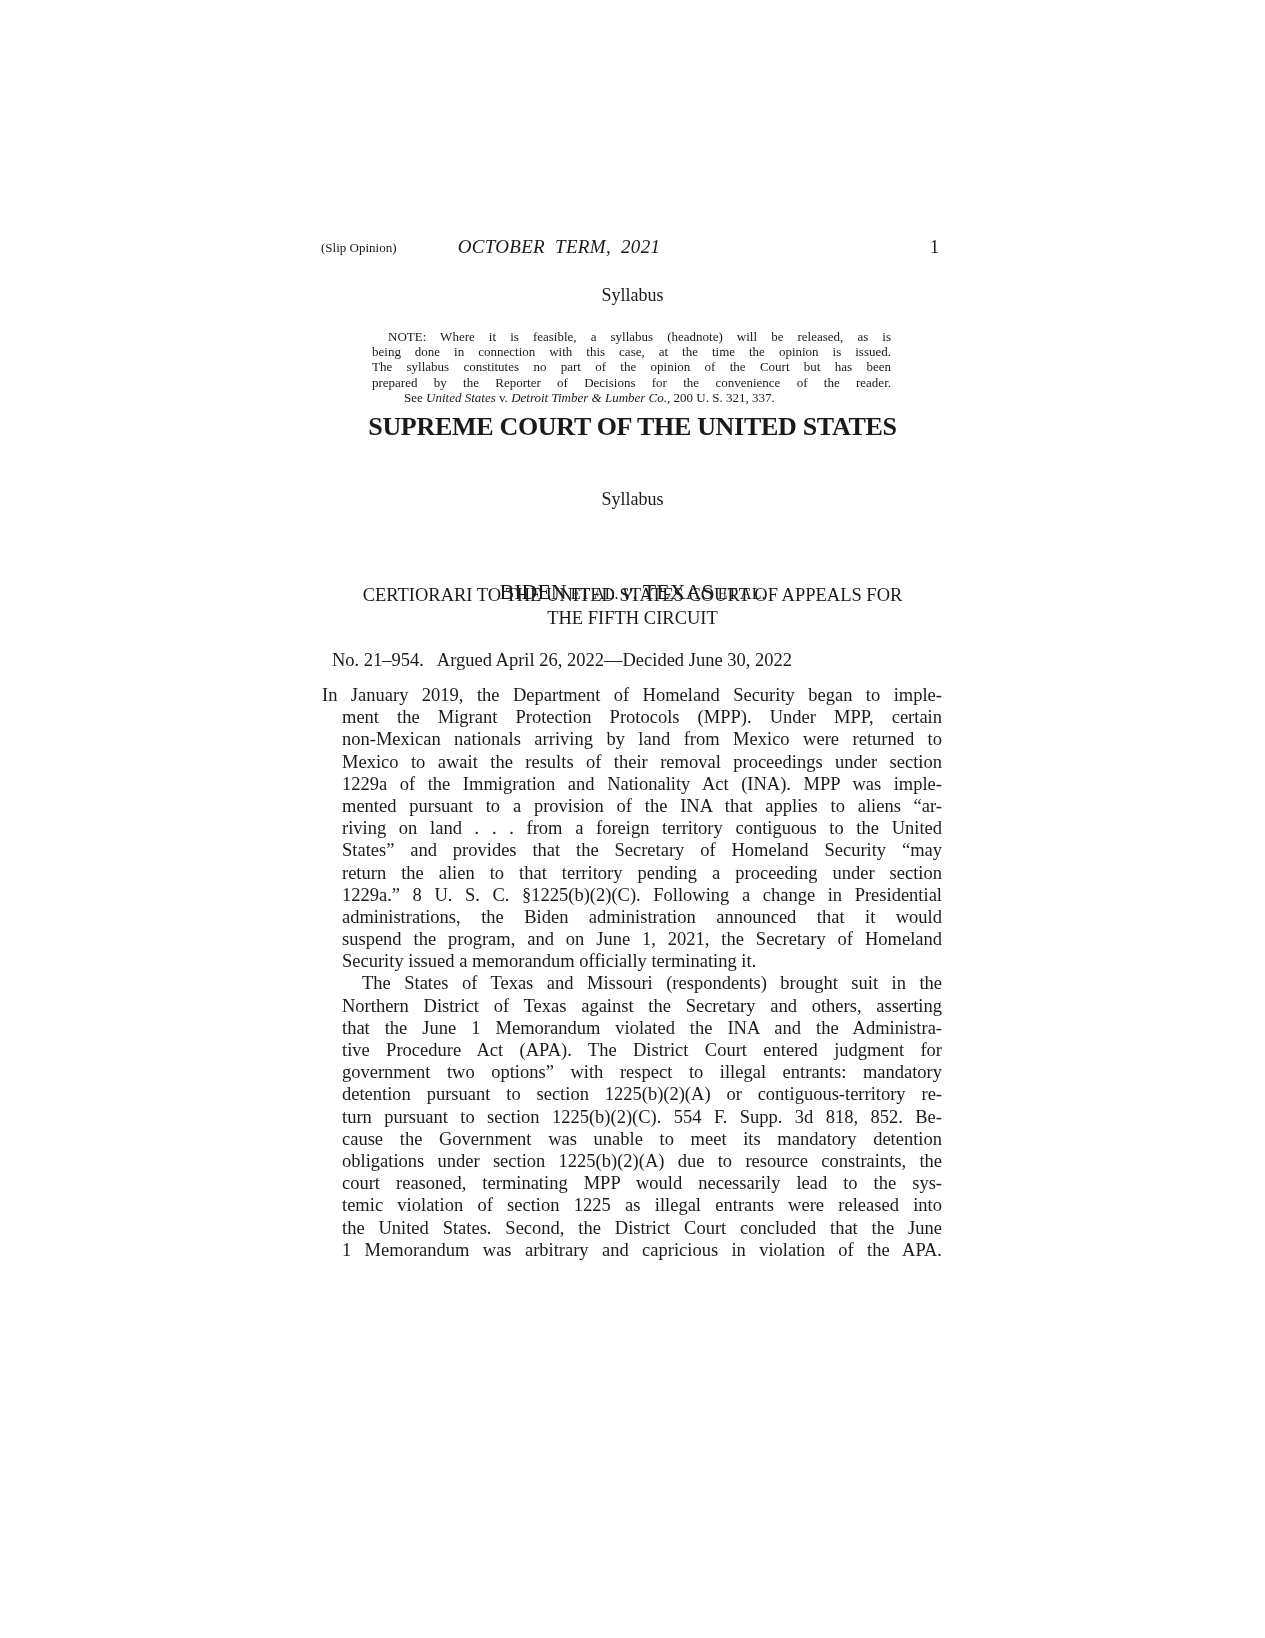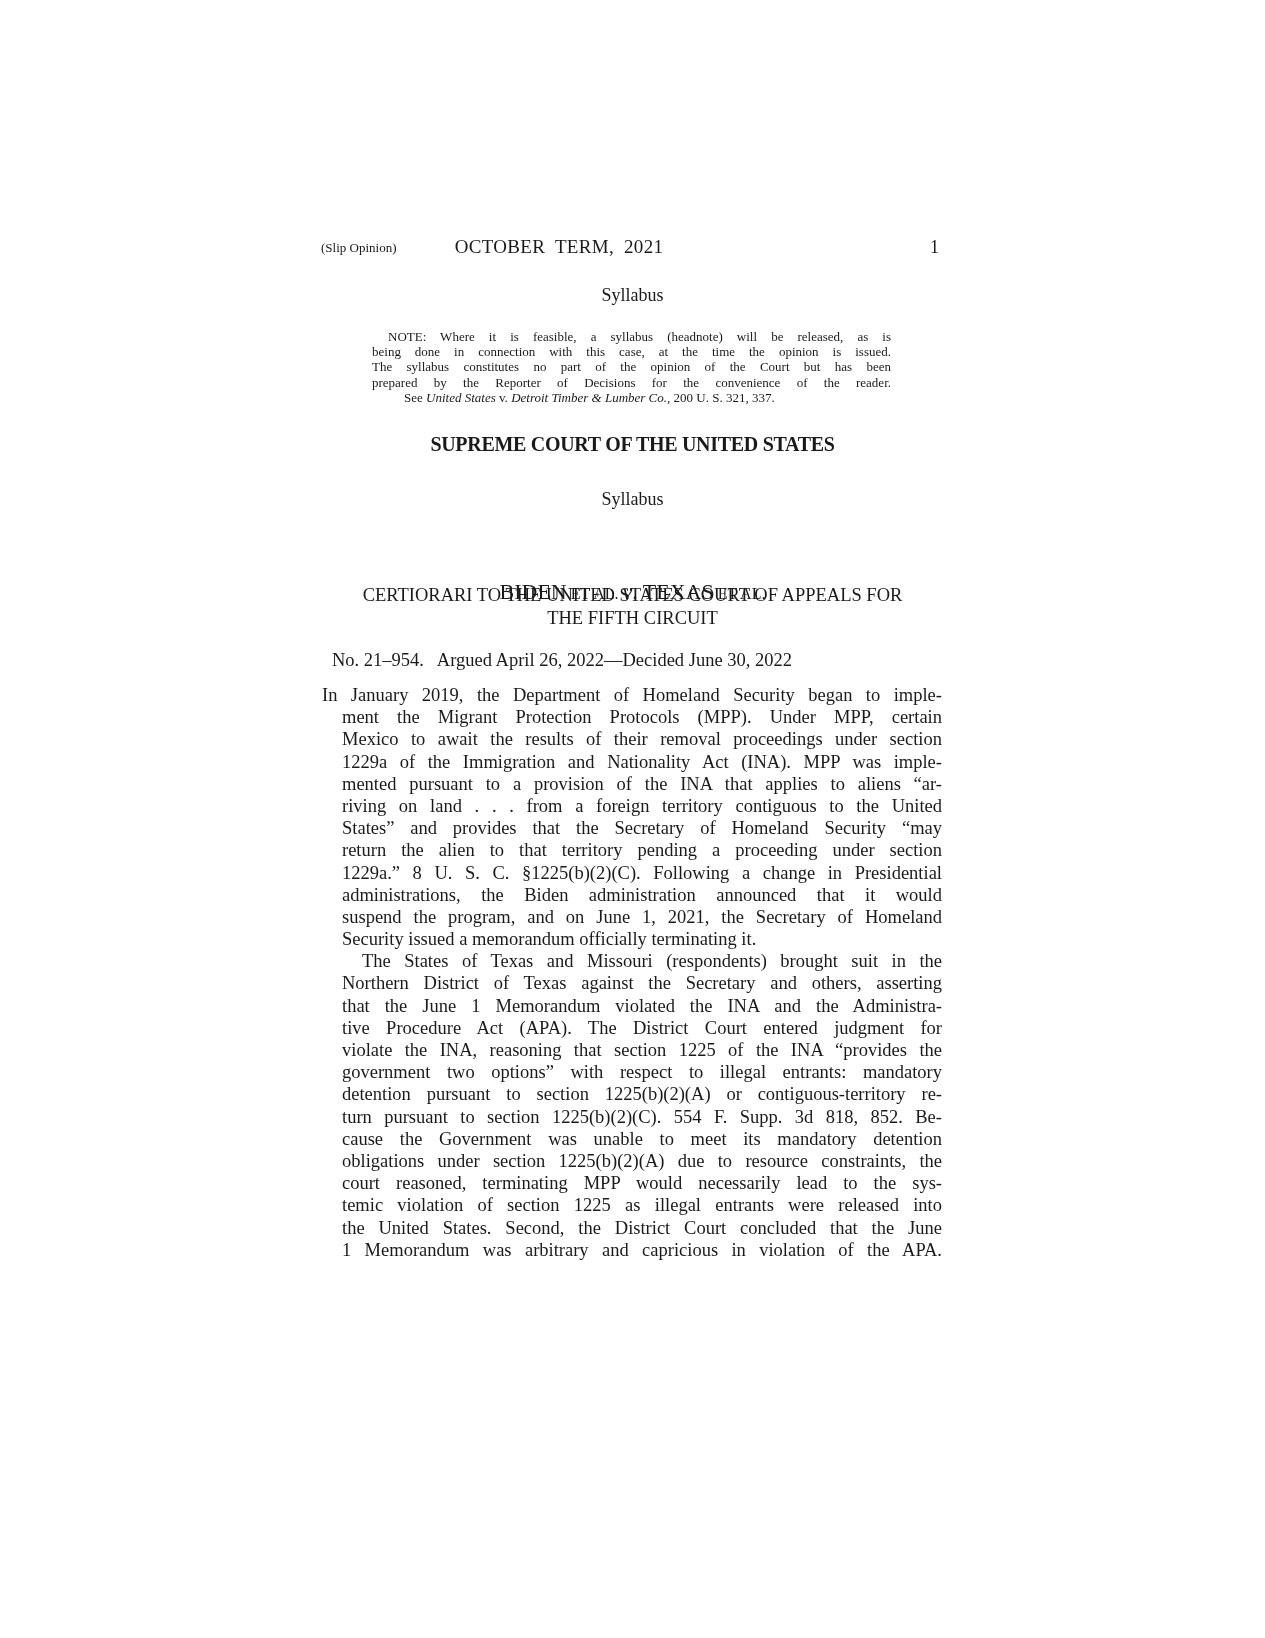--- a/index.html
+++ b/index.html
@@ -1,27 +1,27 @@
 <!DOCTYPE html>
 <html><head>
   <meta charset="utf-8">
   <style>
     html, body { margin: 0; padding: 0; background: #ffffff; }
     body { width: 1265px; height: 1638px; position: relative; overflow: hidden;
            font-family: "Liberation Serif", "DejaVu Serif", serif; color: #1a1a1a; }
     .abs { position: absolute; white-space: nowrap; }
     .hdr-left { left: 321px; top: 240px; font-size: 13px; }
-    .hdr-center { left: 0; width: 1118px; top: 236px; text-align: center; font-size: 19px; letter-spacing: 0.3px; }
+    .hdr-center { left: 0; width: 1118px; top: 236px; text-align: center; font-size: 19px; letter-spacing: 0.3px; font-style: italic; }
     .hdr-page { left: 930px; top: 237px; font-size: 18px; }
     .syllabus1 { left: 0; width: 1265px; top: 285px; text-align: center; font-size: 18px; }
     .note { left: 372px; width: 519px; top: 329px; font-size: 13px; line-height: 15.2px; }
     .note .ln { display: block; text-align: justify; text-align-last: justify; height: 15.2px; white-space: nowrap; }
     .note .ln.last { text-align-last: left; margin-left: 32px; }
     .note .ln.first { text-indent: 16px; }
-    .court { left: 0; width: 1265px; top: 433px; text-align: center; font-size: 20px; font-weight: bold; letter-spacing: -0.3px; }
+    .court { left: 0; width: 1265px; top: 412px; text-align: center; font-size: 26px; font-weight: bold; letter-spacing: -0.3px; }
     .syllabus2 { left: 0; width: 1265px; top: 489px; text-align: center; font-size: 18px; }
     .case { left: 0; width: 1265px; top: 535px; text-align: center; font-size: 22px; }
     .case .sc { font-size: 16px; }
     .case .v { font-style: italic; }
     .cert { left: 0; width: 1265px; top: 584px; text-align: center; font-size: 18.5px; line-height: 23px; }
     .docket { left: 0; width: 1124px; top: 650px; text-align: center; font-size: 18.5px; }
     .body { left: 322px; width: 620px; top: 684px; font-size: 18.5px; line-height: 22.2px; }
     .body .ln { display: block; text-align: justify; text-align-last: justify; height: 22.2px; white-space: nowrap; overflow: hidden; }
     .body .ln.indent { padding-left: 20px; }
     .body .ln.last { text-align-last: left; }
@@ -54,35 +54,35 @@
 <div class="abs cert">
   <div>CERTIORARI TO THE UNITED STATES COURT OF APPEALS FOR</div>
   <div>THE FIFTH CIRCUIT</div>
 </div>
 
 <div class="abs docket" style="white-space:pre;">No. 21–954.   Argued April 26, 2022—Decided June 30, 2022</div>
 
 <div class="abs body">
   <span class="ln">In January 2019, the Department of Homeland Security began to imple-</span>
   <span class="ln indent">ment the Migrant Protection Protocols (MPP).  Under MPP, certain</span>
+  <span class="ln indent">non-Mexican nationals arriving by land from Mexico were returned to</span>
   <span class="ln indent">Mexico to await the results of their removal proceedings under section</span>
   <span class="ln indent">1229a of the Immigration and Nationality Act (INA).  MPP was imple-</span>
   <span class="ln indent">mented pursuant to a provision of the INA that applies to aliens “ar-</span>
   <span class="ln indent">riving on land . . . from a foreign territory contiguous to the United</span>
   <span class="ln indent">States” and provides that the Secretary of Homeland Security “may</span>
   <span class="ln indent">return the alien to that territory pending a proceeding under section</span>
   <span class="ln indent">1229a.”  8 U. S. C. §1225(b)(2)(C).  Following a change in Presidential</span>
   <span class="ln indent">administrations, the Biden administration announced that it would</span>
   <span class="ln indent">suspend the program, and on June 1, 2021, the Secretary of Homeland</span>
   <span class="ln indent last">Security issued a memorandum officially terminating it.</span>
   <span class="ln indent para">The States of Texas and Missouri (respondents) brought suit in the</span>
   <span class="ln indent">Northern District of Texas against the Secretary and others, asserting</span>
   <span class="ln indent">that the June 1 Memorandum violated the INA and the Administra-</span>
   <span class="ln indent">tive Procedure Act (APA).  The District Court entered judgment for</span>
-  <span class="ln indent">violate the INA, reasoning that section 1225 of the INA “provides the</span>
   <span class="ln indent">government two options” with respect to illegal entrants: mandatory</span>
   <span class="ln indent">detention pursuant to section 1225(b)(2)(A) or contiguous-territory re-</span>
   <span class="ln indent">turn pursuant to section 1225(b)(2)(C).  554 F. Supp. 3d 818, 852.  Be-</span>
   <span class="ln indent">cause the Government was unable to meet its mandatory detention</span>
   <span class="ln indent">obligations under section 1225(b)(2)(A) due to resource constraints, the</span>
   <span class="ln indent">court reasoned, terminating MPP would necessarily lead to the sys-</span>
   <span class="ln indent">temic violation of section 1225 as illegal entrants were released into</span>
   <span class="ln indent">the United States.  Second, the District Court concluded that the June</span>
   <span class="ln indent">1 Memorandum was arbitrary and capricious in violation of the APA.</span>
 </div>

